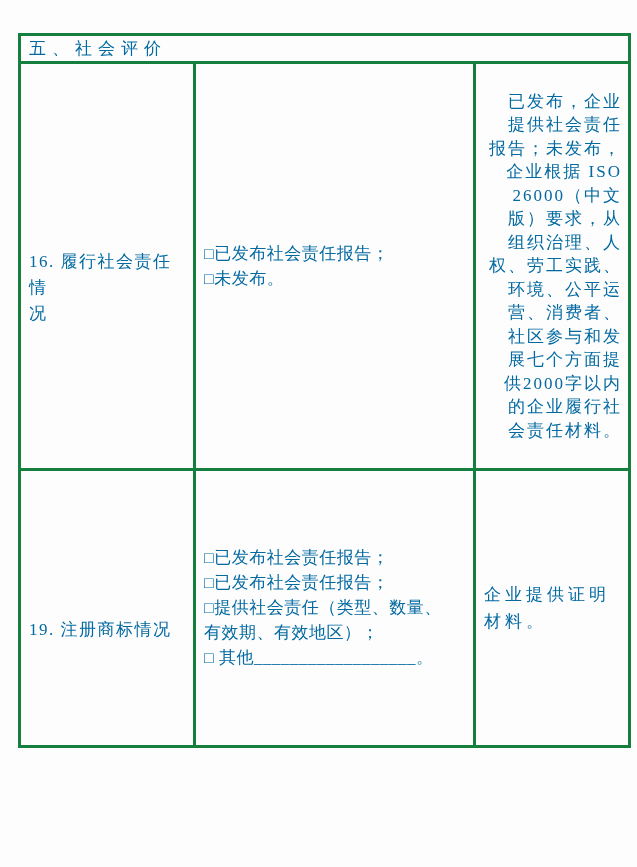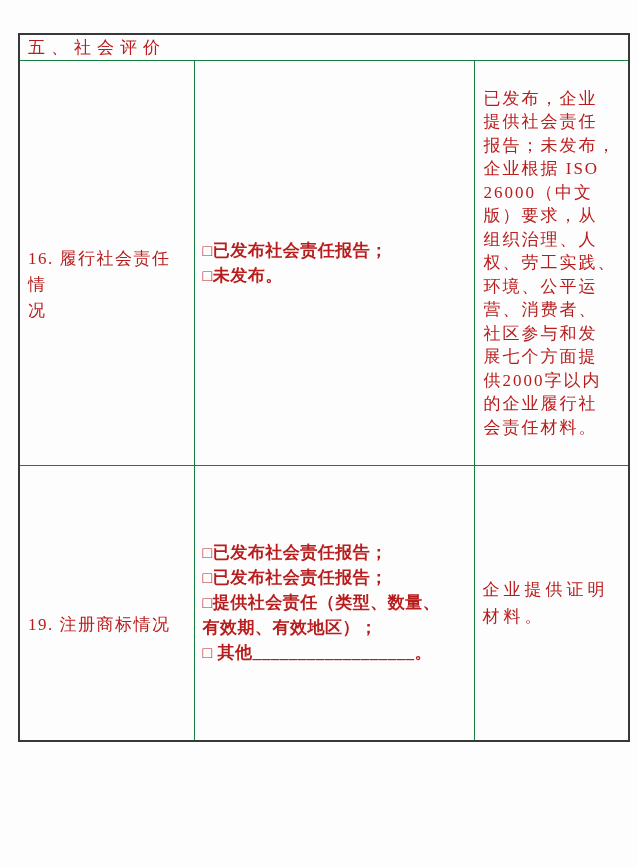--- a/index.html
+++ b/index.html
@@ -18,25 +18,25 @@
   table.doc-table {
     position: absolute;
     left: 18px;
     top: 33px;
     width: 610px;
     border-collapse: collapse;
     table-layout: fixed;
     border: 2px solid #383838;
   }
   td {
-    border: 1px solid #15803d;
+    border: 3px solid #15803d;
     vertical-align: middle;
     padding: 2px 8px;
     font-size: 17px;
-    color: #b91c1c;
+    color: #0369a1;
   }
   tr.header-row td {
     height: 20px;
     letter-spacing: 6px;
     padding: 1px 8px;
     vertical-align: middle;
   }
   tr.row-16 td { height: 358px; }
   tr.row-17 td { height: 138px; }
   tr.row-18 td { height: 270px; }
@@ -49,32 +49,32 @@
   }
   .opt {
     line-height: 25px;
     letter-spacing: 0.5px;
   }
   .opt .cb {
     font-size: 16px;
   }
   .opt .optlabel {
     white-space: pre-line;
-    font-weight: bold;
   }
   .fill-text {
     white-space: pre-line;
     line-height: 27px;
     letter-spacing: 0.5px;
   }
   .req-long {
     white-space: pre-line;
     line-height: 23.5px;
     letter-spacing: 2px;
     padding: 2px 6px 2px 9px;
+    text-align: right;
   }
   .req-short {
     white-space: pre-line;
     line-height: 27px;
     letter-spacing: 4px;
   }
 </style>
 </head>
 <body>
 

